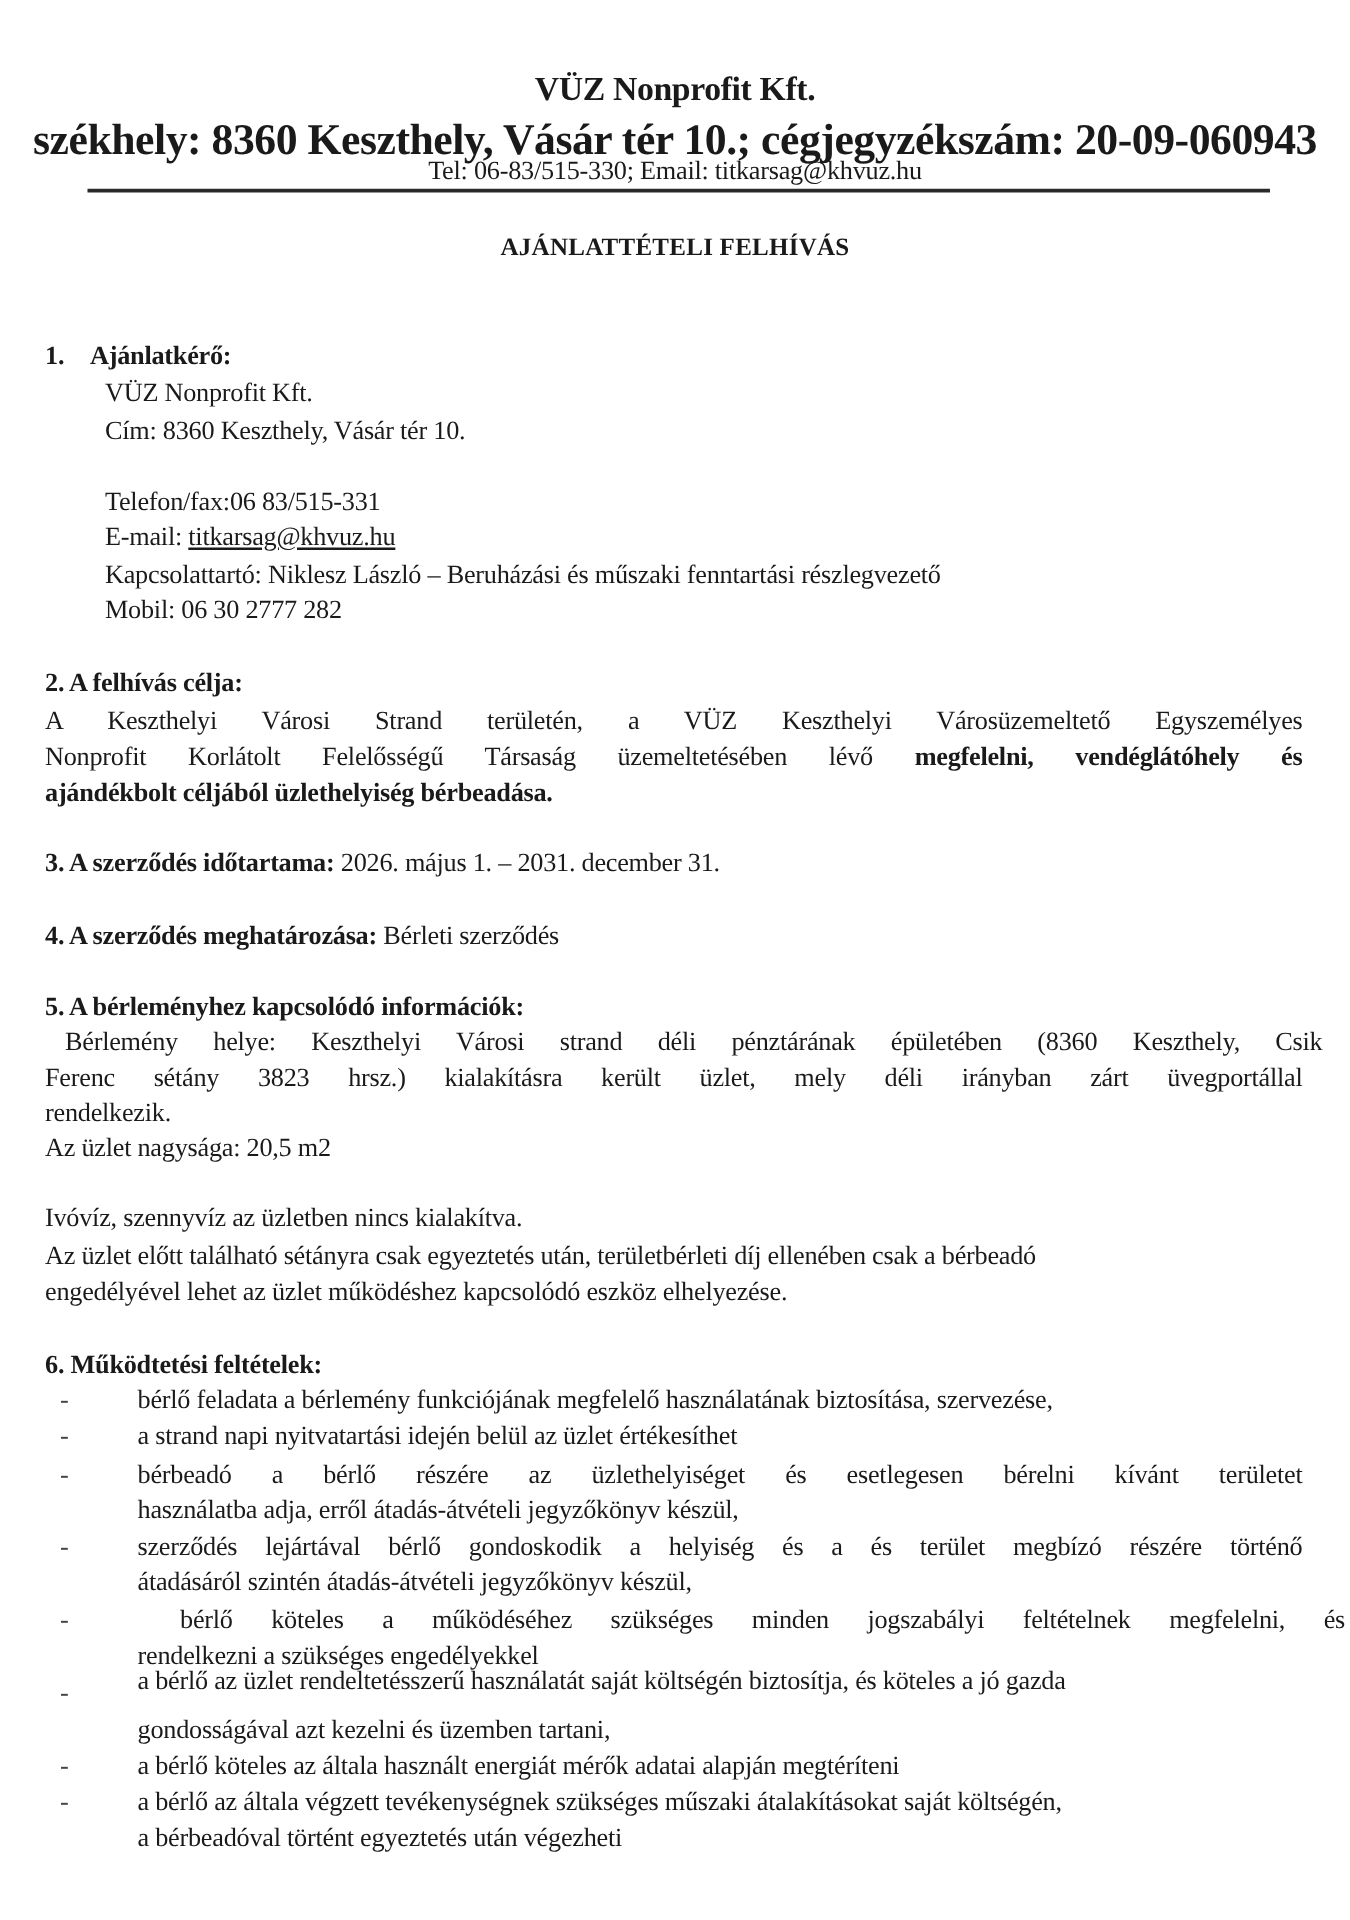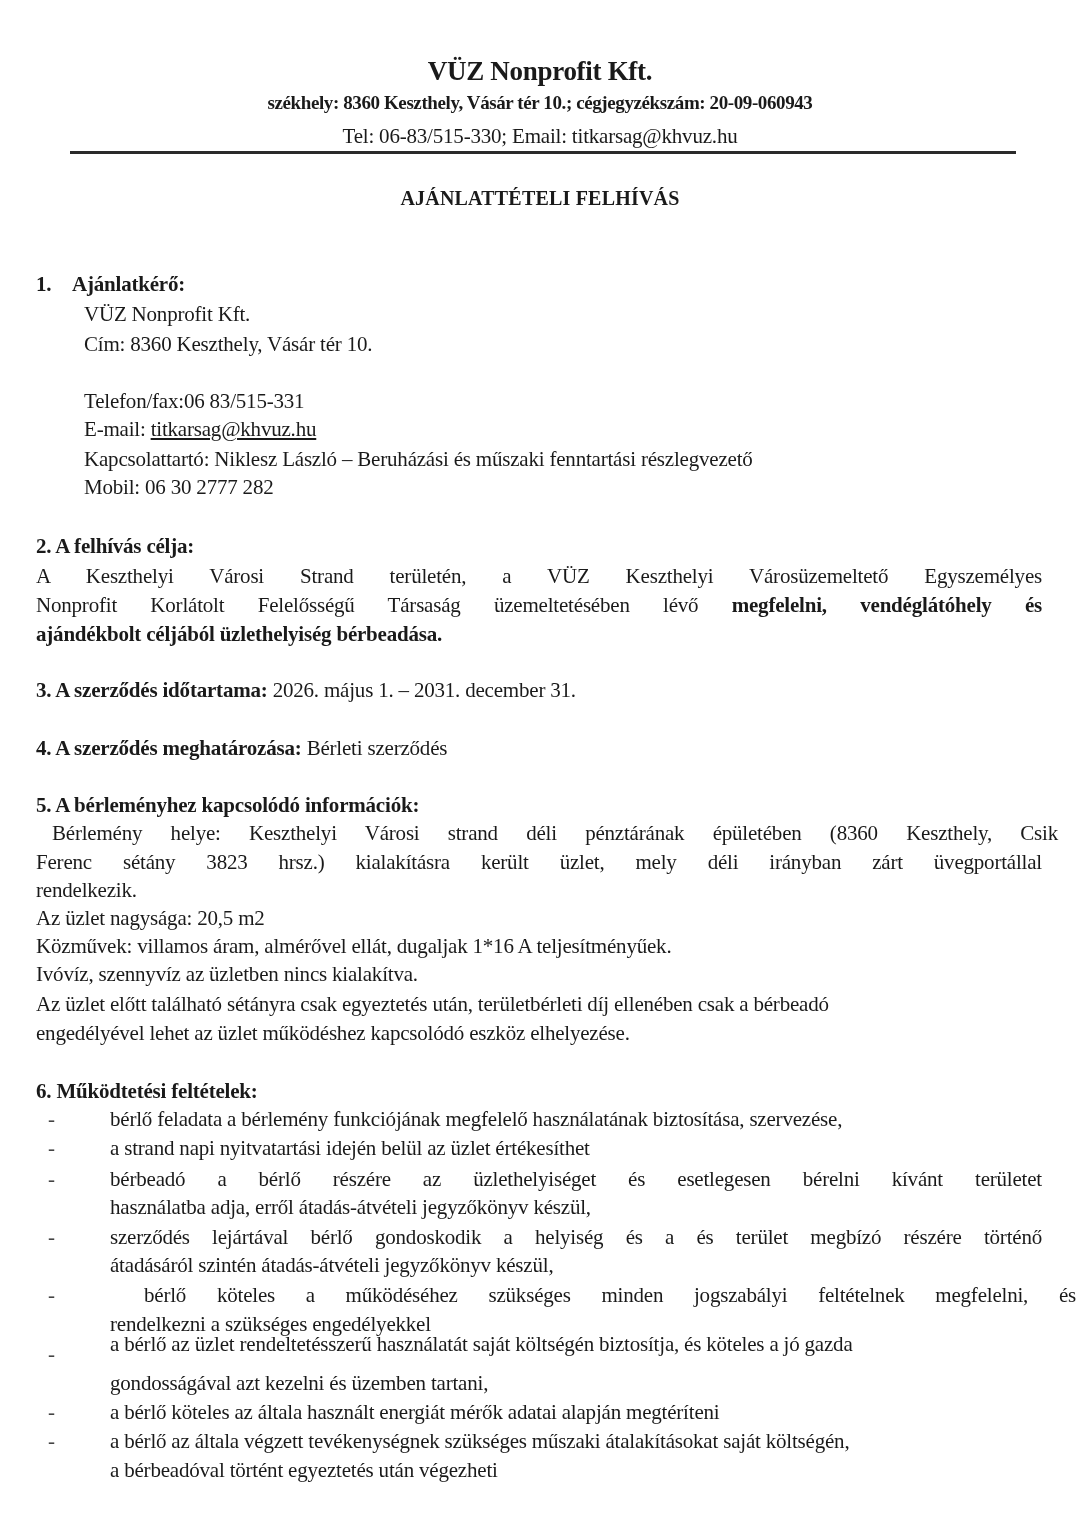--- a/index.html
+++ b/index.html
@@ -4,21 +4,21 @@
 <style>
   html, body { margin: 0; padding: 0; background: #ffffff; }
   body {
     width: 1080px; height: 1536px; overflow: hidden; position: relative;
     font-family: "Liberation Serif", "DejaVu Serif", serif;
     color: #1a1a1a;
   }
   .page { position: absolute; left: 0; top: 0; width: 916px; height: 1536px; }
   .hdr { position: absolute; left: 0; width: 1080px; text-align: center; white-space: nowrap; }
   .h-company { top: 56px; font-size: 27px; font-weight: bold; letter-spacing: -0.3px; }
-  .h-seat { top: 92px; left: 0; font-size: 19px; font-weight: bold; letter-spacing: -0.4px; text-align: center; }
+  .h-seat { top: 92px; left: 0; font-size: 35px; font-weight: bold; letter-spacing: -0.4px; text-align: center; }
   .h-contact { top: 124px; font-size: 21px; letter-spacing: -0.2px; }
   .h-rule { position: absolute; left: 70px; top: 151px; width: 946px; height: 3px; background: #2a2a2a; }
   .title { position: absolute; left: 0; width: 1080px; top: 187px; text-align: center; font-size: 20px; font-weight: bold; letter-spacing: 0.2px; }
 
   .txt { position: absolute; font-size: 21px; line-height: 30px; white-space: nowrap; letter-spacing: -0.2px; }
   .b { font-weight: bold; }
   .u { text-decoration: underline; }
   .just { white-space: normal; text-align: justify; text-align-last: justify; }
   .dash { position: absolute; font-size: 21px; line-height: 30px; color: #444; }
 </style>
@@ -50,21 +50,20 @@
 
   <div class="txt" style="left:36px; top:675px;"><span class="b">3. A szerződés időtartama: </span><span>2026. május 1. – 2031. december 31.</span></div>
 
   <div class="txt" style="left:36px; top:733px;"><span class="b">4. A szerződés meghatározása: </span><span>Bérleti szerződés</span></div>
 
   <div class="txt b" style="left:36px; top:790px;">5. A bérleményhez kapcsolódó információk:</div>
   <div class="txt just" style="left:36px; top:818px; width:1006px;margin-left:16px;">Bérlemény helye: Keszthelyi Városi strand déli pénztárának épületében (8360 Keszthely, Csik</div>
   <div class="txt just" style="left:36px; top:847px; width:1006px;">Ferenc sétány 3823 hrsz.) kialakításra került üzlet, mely déli irányban zárt üvegportállal</div>
   <div class="txt" style="left:36px; top:875px;">rendelkezik.</div>
   <div class="txt" style="left:36px; top:903px;">Az üzlet nagysága: 20,5 m2</div>
-  <div class="txt" style="left:36px; top:931px;">Közművek: villamos áram, almérővel ellát, dugaljak 1*16 A teljesítményűek.</div>
   <div class="txt" style="left:36px; top:959px;">Ivóvíz, szennyvíz az üzletben nincs kialakítva.</div>
   <div class="txt" style="left:36px; top:989px;">Az üzlet előtt található sétányra csak egyeztetés után, területbérleti díj ellenében csak a bérbeadó</div>
   <div class="txt" style="left:36px; top:1018px;">engedélyével lehet az üzlet működéshez kapcsolódó eszköz elhelyezése.</div>
 
   <div class="txt b" style="left:36px; top:1076px;">6. Működtetési feltételek:</div>
 
   <div>
     <div>
       <span class="dash" style="left:48px; top:1104px;">-</span>
       <div class="txt" style="left:110px; top:1104px;">bérlő feladata a bérlemény funkciójának megfelelő használatának biztosítása, szervezése,</div>

